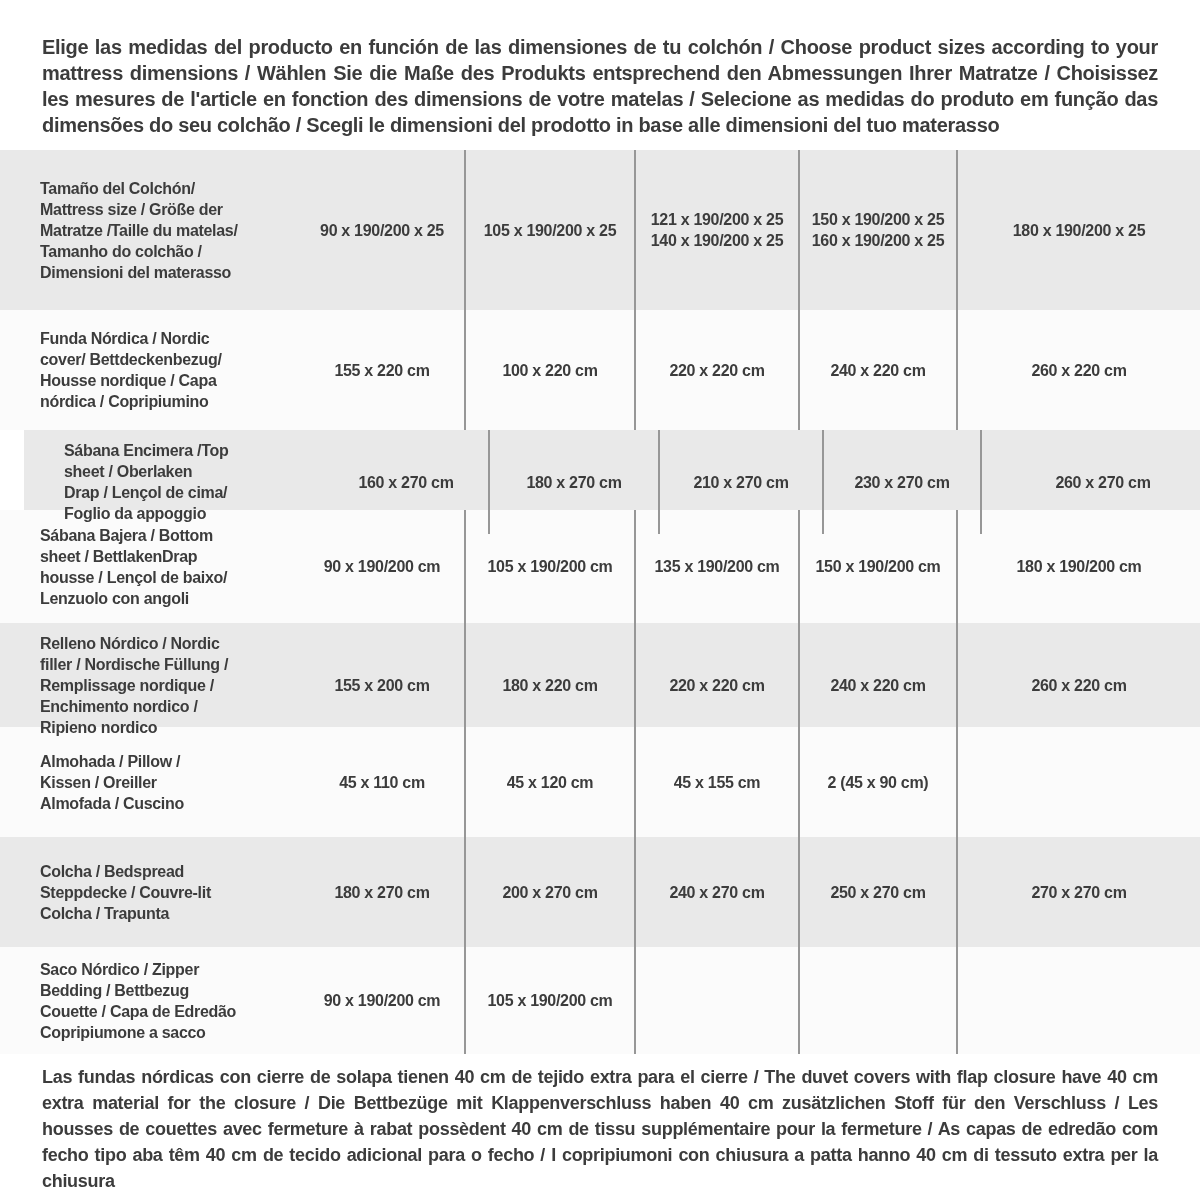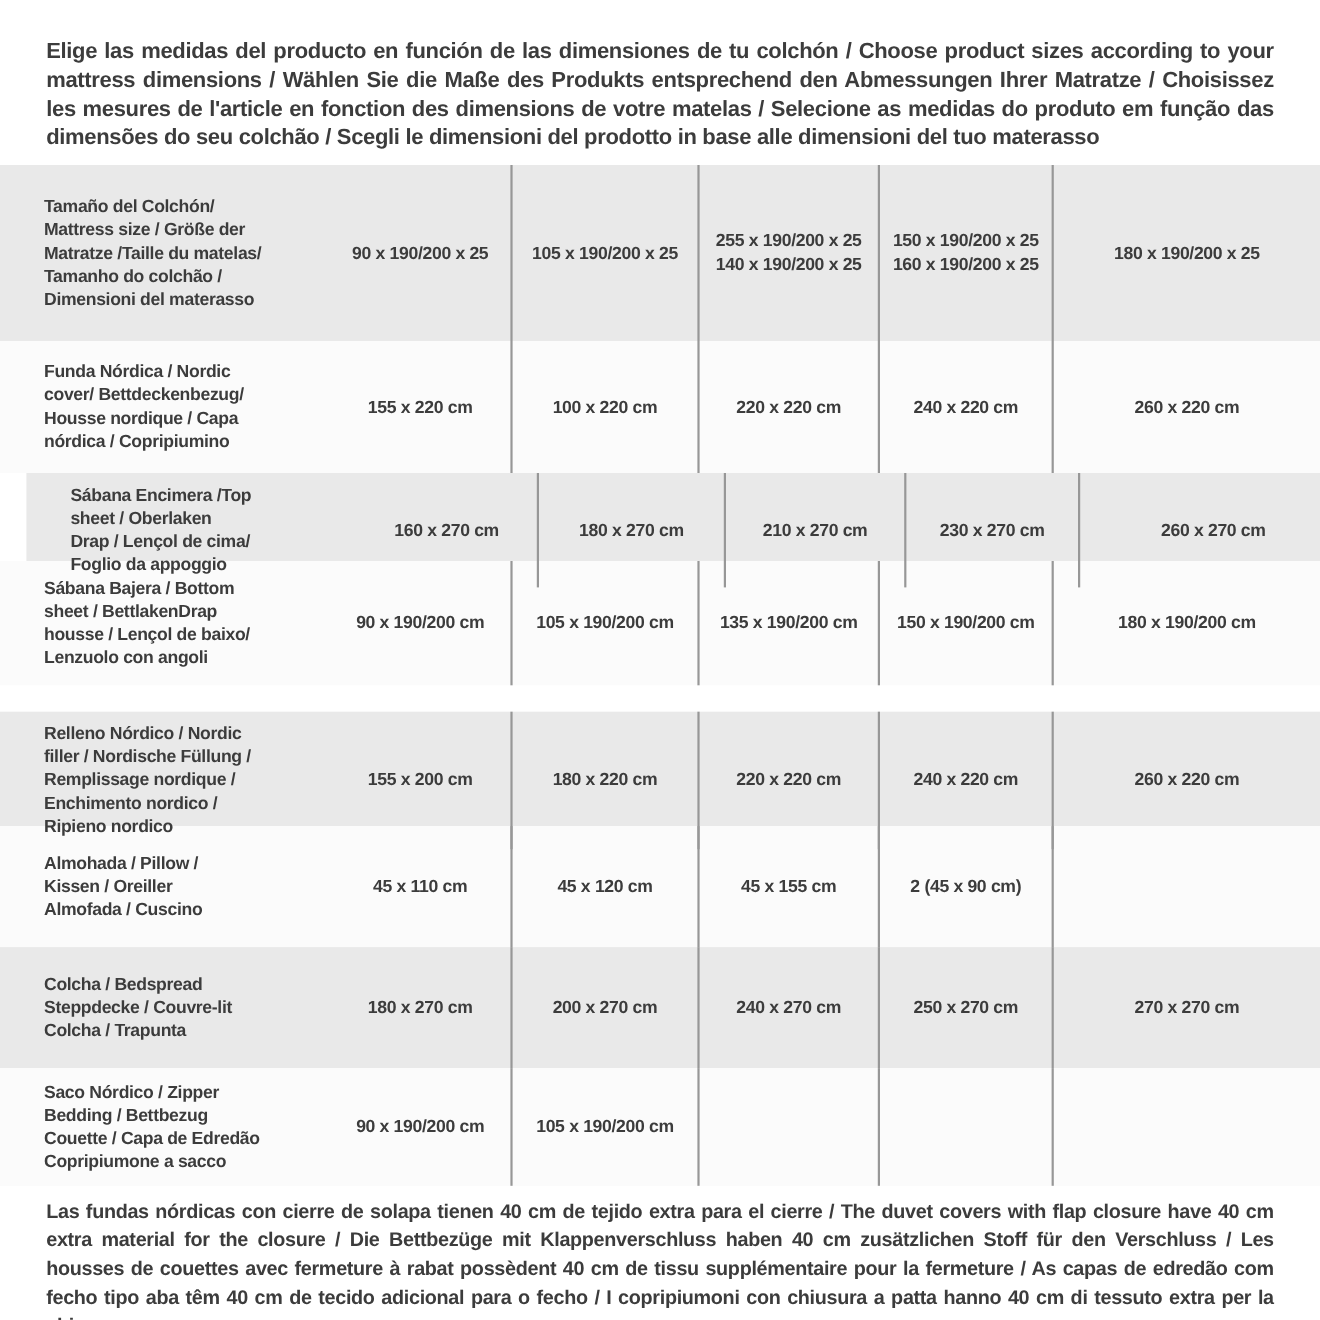--- a/index.html
+++ b/index.html
@@ -56,21 +56,21 @@
   .trow .cell:nth-child(2),
   .trow .cell:nth-child(3),
   .trow .cell:nth-child(4),
   .trow .cell:nth-child(5){
     border-right:2px solid var(--divider);
   }
   .trow.header{height:160px;}
   .trow.r1{height:120px;}
   .trow.r2{height:80px;margin-left:24px;}
   .trow.r3{height:113px;}
-  .trow.r4{height:104px;margin-top:24px;}
+  .trow.r4{height:104px;}
   .trow.r5{height:110px;}
   .trow.r6{height:110px;}
   .trow.r7{height:107px;}
   .footnote{
     margin-top:10px;
     padding:0 42px;
     font-size:18px;
     line-height:26px;
     text-align:justify;
   }
@@ -83,21 +83,21 @@
 <div class="size-table">
 
   <div class="trow header shade-a">
     <div class="cell label">Tamaño del Colchón/
 Mattress size / Größe der
 Matratze /Taille du matelas/
 Tamanho do colchão /
 Dimensioni del materasso</div>
     <div class="cell val">90 x 190/200 x 25</div>
     <div class="cell val">105 x 190/200 x 25</div>
-    <div class="cell val">255 x 190/200 x 25
+    <div class="cell val">121 x 190/200 x 25
 140 x 190/200 x 25</div>
     <div class="cell val">150 x 190/200 x 25
 160 x 190/200 x 25</div>
     <div class="cell val">180 x 190/200 x 25</div>
   </div>
 
   <div class="trow r1 shade-b">
     <div class="cell label">Funda Nórdica /  Nordic
 cover/ Bettdeckenbezug/
 Housse nordique  / Capa

